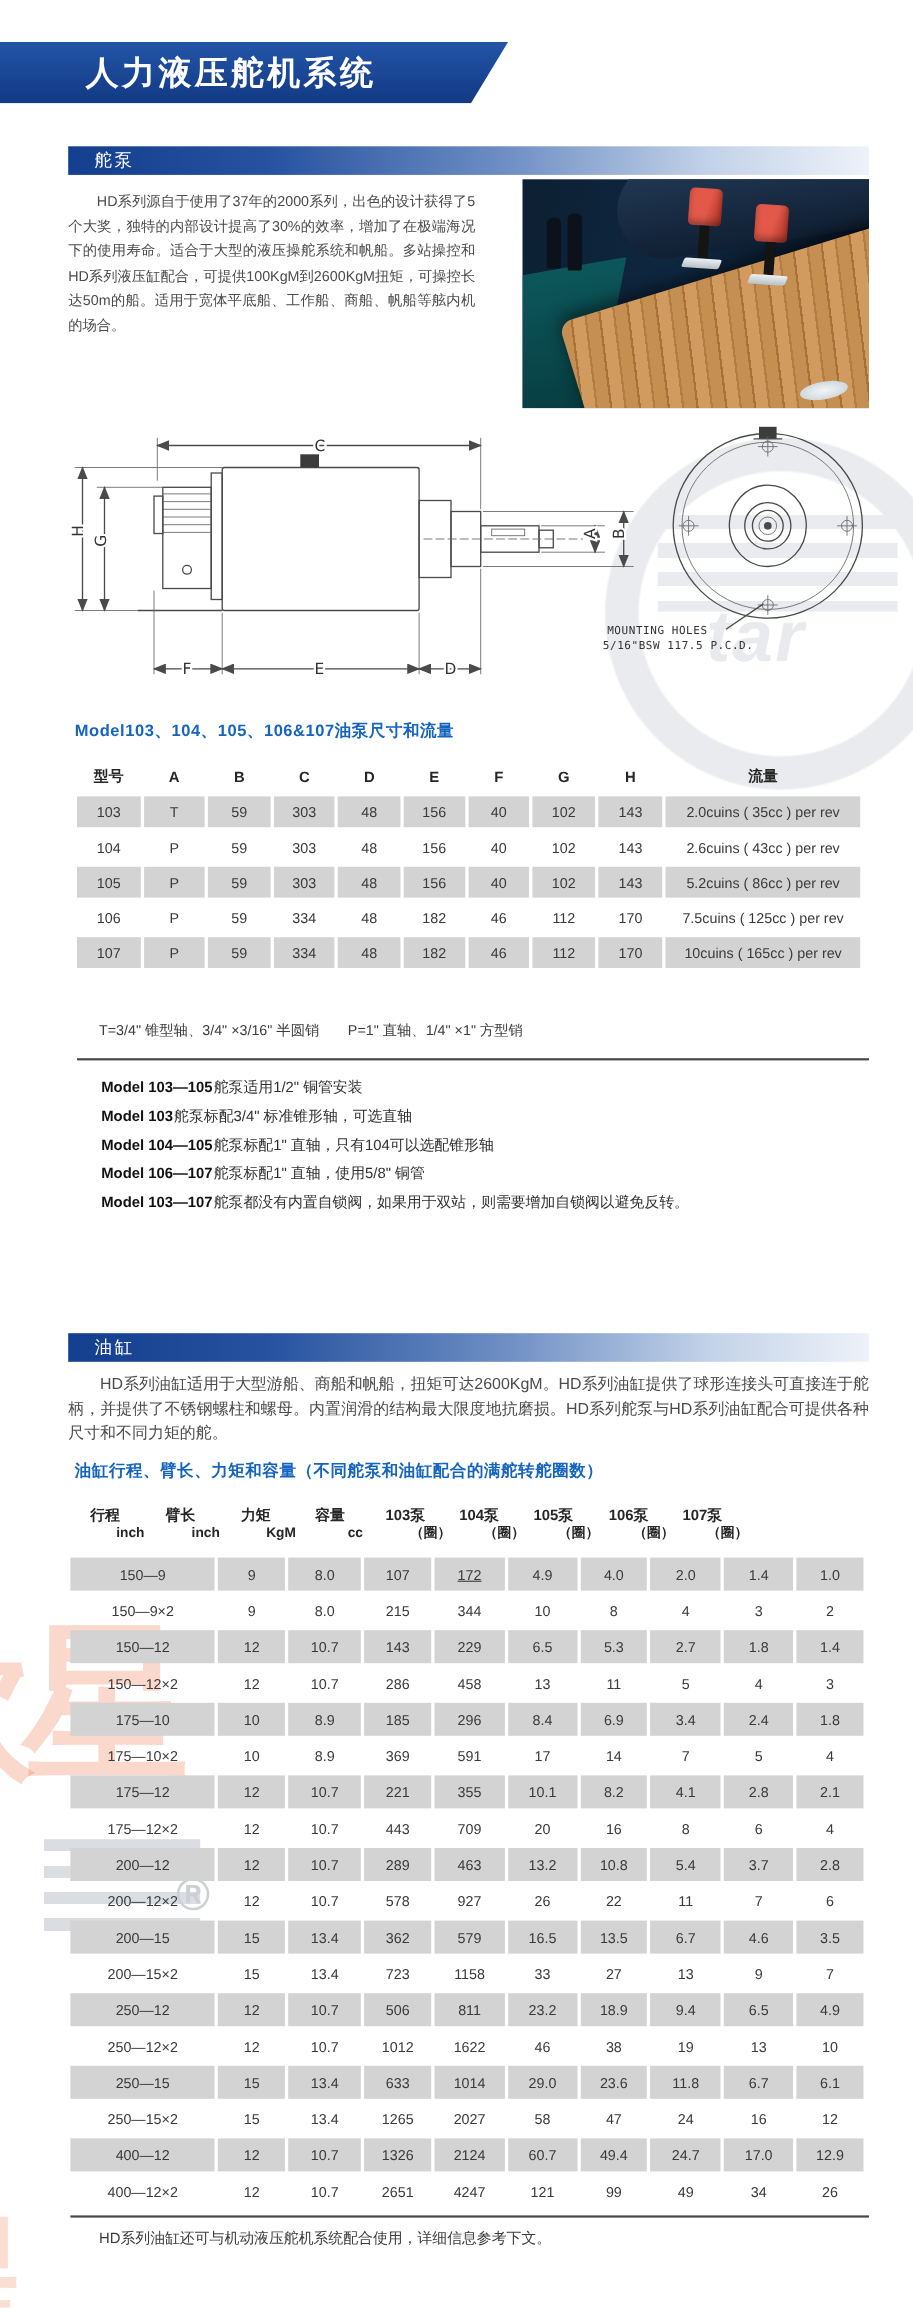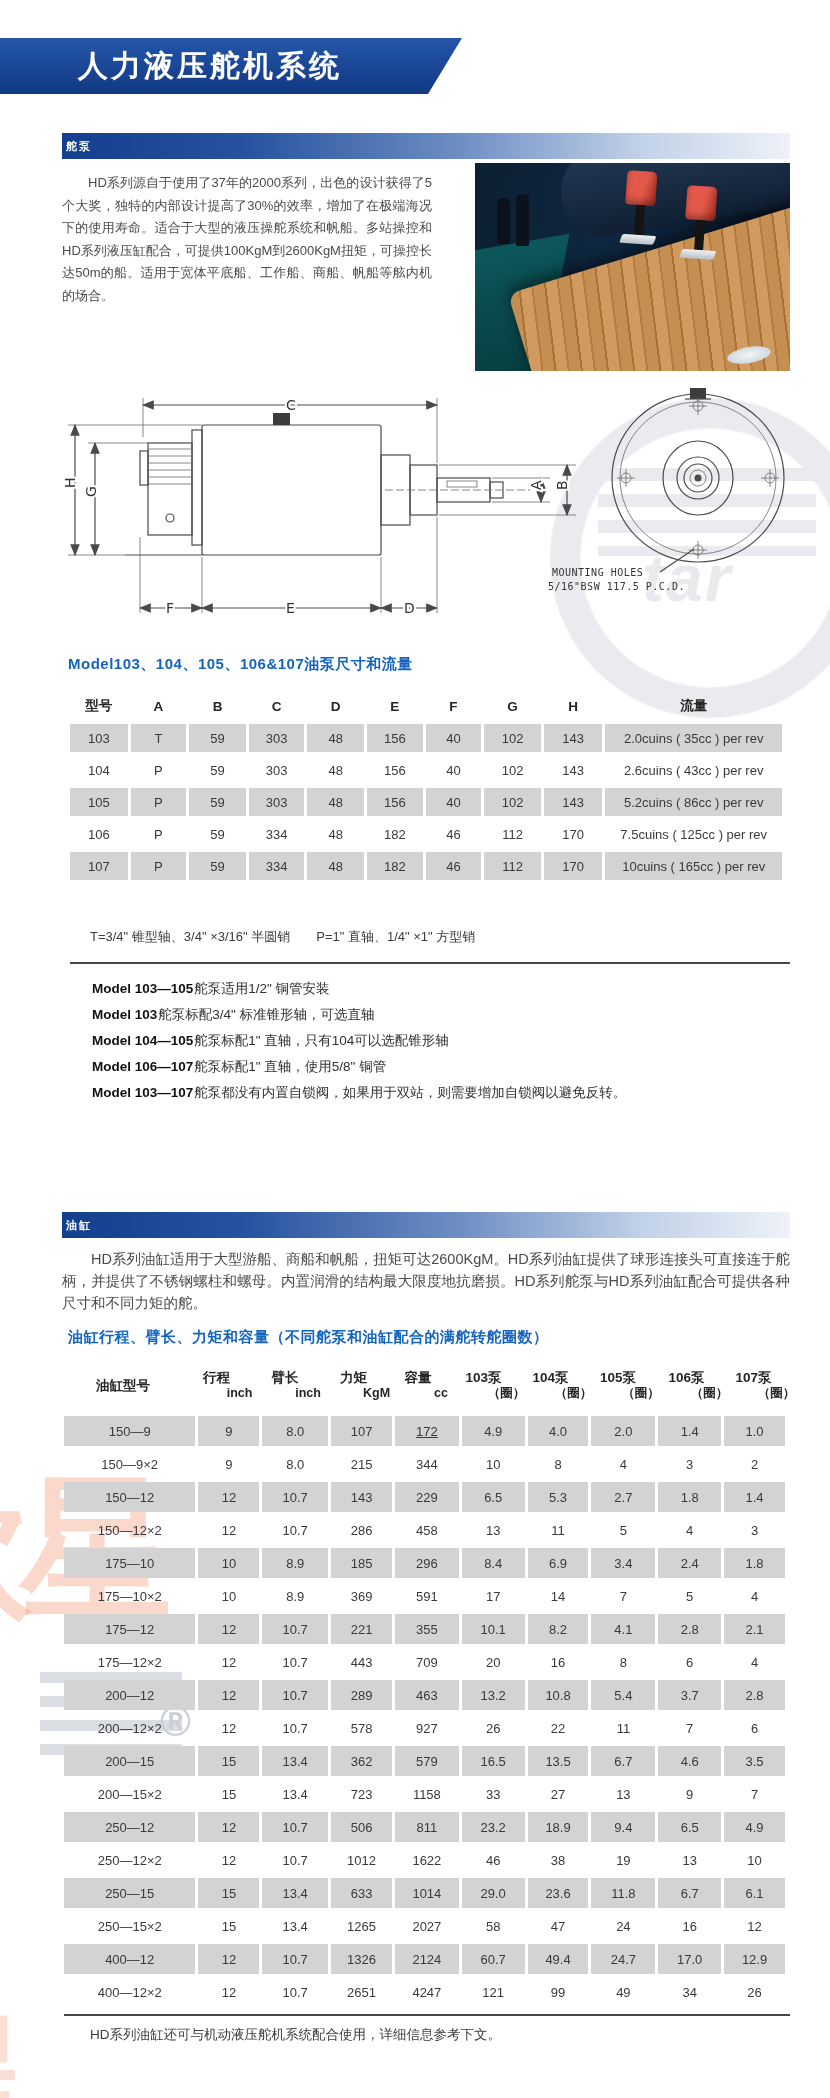--- a/index.html
+++ b/index.html
@@ -30,21 +30,21 @@
   .banner-title { color:#fff; font-size:30px; font-weight:bold; letter-spacing:3px; padding-left:78px; }
   .badge { left:452px; top:43px; width:180px; height:48px; background:#2ba4d8;
     clip-path:polygon(32px 0,100% 0,calc(100% - 32px) 100%,0 100%);
     display:flex; align-items:center; justify-content:center; }
   .badge-label { color:#fff; font-size:23px; font-weight:bold; letter-spacing:1px; }
 
   
   .secbar { left:62px; width:728px; height:26px;
     background:linear-gradient(90deg,#143e8e 0%,#26529f 25%,#6f8fc4 55%,#c2d2e8 80%,#eef2f9 100%);
     display:flex; align-items:center; }
-  .secbar span { color:#fff; font-weight:bold; font-size:11px; padding-left:4px; letter-spacing:2px; }
+  .secbar span { color:#fff; font-weight:normal; font-size:16px; padding-left:24px; letter-spacing:2px; }
   .bar1 { top:133px; } .bar2 { top:1212px; }
 
   
   .para { color:#4b4b4b; text-align:justify; text-indent:2em; }
   .para1 { left:62px; top:172px; width:370px; font-size:13px; line-height:22.5px; }
   .para2 { left:62px; top:1248px; width:728px; font-size:14.5px; line-height:22px; }
 
   
   .photo { left:475px; top:163px; width:315px; height:208px; overflow:hidden;
     background:linear-gradient(100deg,#0d2033 0%,#0e2740 45%,#081220 100%); }
@@ -322,23 +322,20 @@
       <div class="note-line"><b>Model 103—107</b><span>舵泵都没有内置自锁阀，如果用于双站，则需要增加自锁阀以避免反转。</span></div>
     </div>
 
   <div class="z secbar bar2">
     <span>油缸</span>
   </div>
   <p class="z para para2">HD系列油缸适用于大型游船、商船和帆船，扭矩可达2600KgM。HD系列油缸提供了球形连接头可直接连于舵柄，并提供了不锈钢螺柱和螺母。内置润滑的结构最大限度地抗磨损。HD系列舵泵与HD系列油缸配合可提供各种尺寸和不同力矩的舵。</p>
   <h3 class="z tbl-title t2title">油缸行程、臂长、力矩和容量（不同舵泵和油缸配合的满舵转舵圈数）</h3>
   <div class="z tbl t2" id="table2">
       <div class="row head">
-        <div class="cell" style="width: 136px;">
-          <div class="l1">油缸型号</div>
-        </div>
         <div class="cell" style="width: 63px;">
           <div class="l1">行程</div>
           <div class="l2">inch</div>
         </div>
         <div class="cell" style="width: 68px;">
           <div class="l1">臂长</div>
           <div class="l2">inch</div>
         </div>
         <div class="cell" style="width: 63px;">
           <div class="l1">力矩</div>

